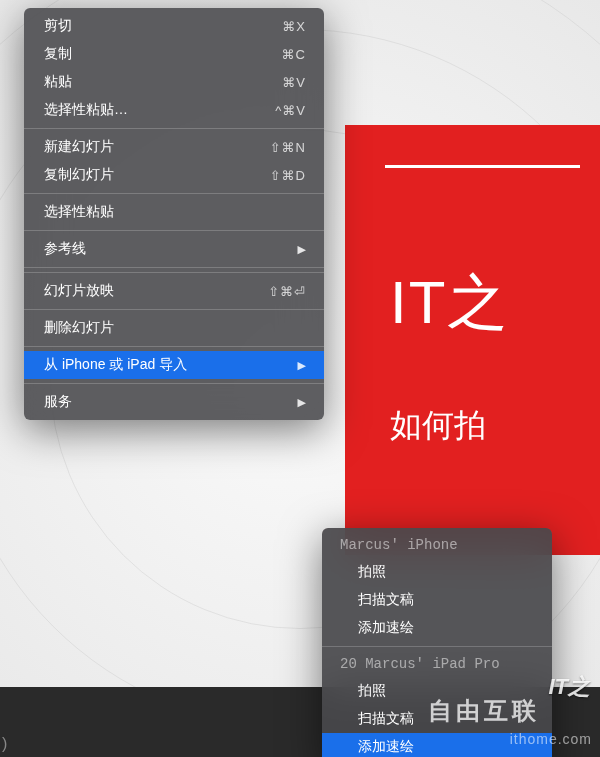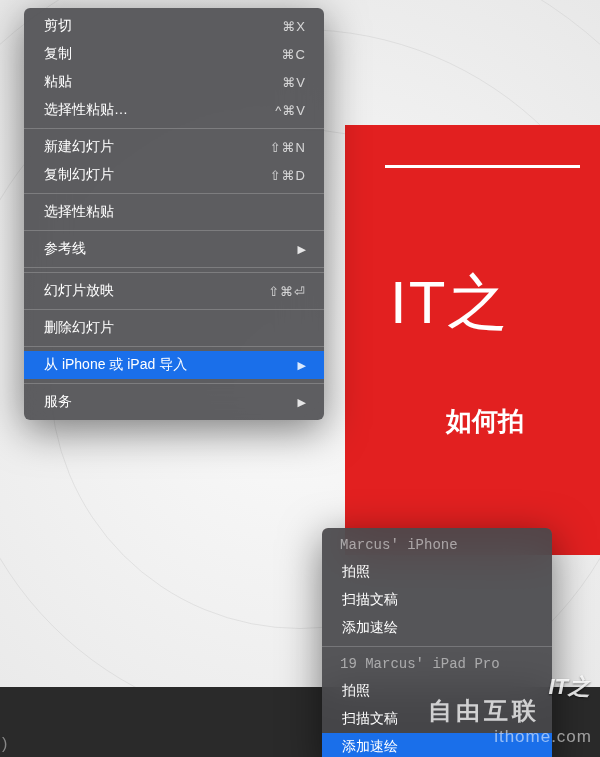--- a/index.html
+++ b/index.html
@@ -45,24 +45,23 @@
       margin-left: -5px;
     }
     
     .red-slide .title {
       font-size: 60px;
       font-weight: 400;
       letter-spacing: 2px;
     }
     
     .red-slide .subtitle {
-      font-size: 26px;
+      font-size: 32px;
       margin-top: 60px;
-      font-weight: 700;
-      text-align: center;
+      font-weight: 400;
     }
     
     .bottom-strip {
       position: absolute;
       bottom: 0;
       left: 0;
       right: 0;
       height: 70px;
       background: #2a2a2a;
     }
@@ -126,21 +125,21 @@
     }
     
     .submenu .device-header {
       padding: 5px 18px;
       color: rgba(255,255,255,0.5);
       cursor: default;
       font-family: Liberation Mono, monospace;
     }
     
     .submenu .menu-item {
-      padding-left: 20px;
+      padding-left: 36px;
       align-items: flex-end;
     }
     
     .submenu .menu-item.highlighted {
       background: #1a6fea;
     }
     
     .watermark-1 {
       position: absolute;
       bottom: 55px;
@@ -150,21 +149,21 @@
       font-style: italic;
       font-weight: bold;
       text-shadow: 0 1px 2px rgba(0,0,0,0.5);
     }
     
     .watermark-2 {
       position: absolute;
       bottom: 10px;
       right: 8px;
       color: rgba(255,255,255,0.55);
-      font-size: 17px;
+      font-size: 14px;
       letter-spacing: 1px;
     }
     
     .watermark-3 {
       position: absolute;
       bottom: 30px;
       left: 60px;
       right: 60px;
       color: rgba(255,255,255,0.75);
       font-size: 24px;
@@ -265,21 +264,21 @@
   <div class="menu-item">
     <span>拍照</span>
   </div>
   <div class="menu-item">
     <span>扫描文稿</span>
   </div>
   <div class="menu-item">
     <span>添加速绘</span>
   </div>
   <div class="menu-sep"></div>
-  <div class="device-header">19 Marcus' iPad Pro</div>
+  <div class="device-header">20 Marcus' iPad Pro</div>
   <div class="menu-item">
     <span>拍照</span>
   </div>
   <div class="menu-item">
     <span>扫描文稿</span>
   </div>
   <div class="menu-item highlighted">
     <span>添加速绘</span>
   </div>
 </div>

